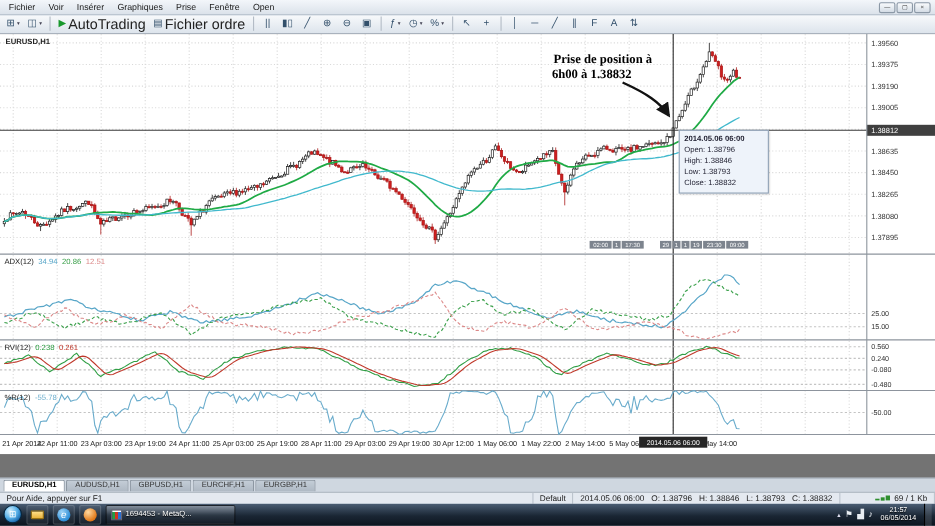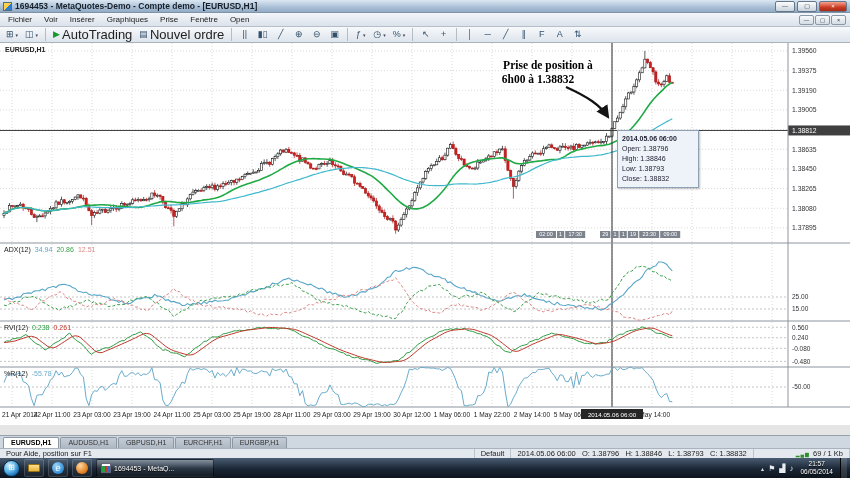--- a/index.html
+++ b/index.html
@@ -19,35 +19,35 @@
 .mdibtn{width:15px;height:10px;font-size:5.5px;line-height:9px;text-align:center;border:1px solid #8b98a6;border-radius:2px;background:linear-gradient(#f8fafc,#d4dce5);color:#333}
 
 .toolbar{height:19px;background:linear-gradient(#f7f9fb,#dde4ec);display:flex;align-items:center;padding:0 3px;gap:1px;border-bottom:1px solid #a9b2bd}
 .tbtn{height:15px;min-width:17px;display:inline-flex;align-items:center;justify-content:center;gap:2px;font-size:9px;color:#33506b;padding:0 2px;border:1px solid transparent;border-radius:2px;background:transparent}
 .tbtn .g{font-size:9px;line-height:13px}
 .tbtn .g.green{color:#18982c}
 .tbtn .lbl{font-size:13px;color:#222}
 .caret{font-size:5px;color:#445}
 .tsep{width:1px;height:13px;background:#b4bcc6;margin:0 3px;flex:0 0 auto}
 
-.chart-wrap{position:relative;height:456px;background:#e5e5e5}
+.chart-wrap{position:relative;height:456px;background:#737373}
 #chart-svg{position:absolute;left:0;top:0}
 #chart-svg text{font-family:"Liberation Sans",sans-serif}
 .tooltip{position:absolute;left:617px;top:87px;width:82px;background:#eef3fa;border:1px solid #8fa0b4;box-shadow:1px 1px 2px rgba(0,0,0,.25);padding:3px 4px;z-index:5}
 .tooltip div{font-size:7px;line-height:10px;color:#223}
 .tooltip div:first-child{font-weight:bold}
 
 .tabbar{height:13px;background:#cfd7e0;border-top:1px solid #98a1ab;display:flex;align-items:flex-end;padding:1px 3px 0}
 .tab{font-size:7px;line-height:10px;padding:0 7px;border:1px solid #8d97a2;border-bottom:none;background:linear-gradient(#c4cdd7,#aeb8c3);color:#333;margin-right:1px;border-radius:2px 2px 0 0}
 .tab.active{background:#fff;font-weight:bold;color:#000}
 
 .statusbar{height:12px;background:#e4e9f0;border-top:1px solid #aab3bd;display:flex;align-items:center;font-size:7.5px;color:#222}
 .status-cell{padding:0 6px;border-right:1px solid #bcc4cd;height:100%;display:flex;align-items:center;gap:3px;white-space:pre}
 .status-cell.help{flex:1;border-left:none}
-.status-cell.quote{margin-right:36px}
+.status-cell.quote{margin-right:26px}
 .sig{font-size:5px;color:#2f8f2f;letter-spacing:1px}
 
 .taskbar{height:23px;background:linear-gradient(#4a5d73,#1a2634 55%,#0c141e);display:flex;align-items:center;padding:0 3px;gap:4px}
 .start-orb{width:17px;height:17px;border-radius:50%;background:radial-gradient(circle at 35% 30%,#d3effc,#58b1e9 45%,#1563a8 78%,#0a3d70);border:1px solid #07273f;display:flex;align-items:center;justify-content:center;color:#fff;font-size:8px;line-height:8px;flex:0 0 auto}
 .task-icon{width:20px;height:18px;display:flex;align-items:center;justify-content:center;border:1px solid rgba(255,255,255,.15);border-radius:2px;background:rgba(255,255,255,.06)}
 .mini-folder{width:12px;height:8px;background:linear-gradient(#ffe08a,#e8b33c);border:1px solid #9a7313;border-radius:1px}
 .mini-browser{width:12px;height:12px;border-radius:50%;background:radial-gradient(circle at 35% 30%,#9fd4f7,#2e8fd8 70%);color:#fff;font-size:9px;line-height:12px;text-align:center;font-style:italic}
 .mini-media{width:12px;height:12px;border-radius:50%;background:radial-gradient(circle at 35% 30%,#ffd9a0,#e07818 70%)}
 .task-button{width:118px;height:18px;display:flex;align-items:center;gap:3px;padding:0 4px;border:1px solid rgba(0,0,0,.6);border-radius:2px;background:linear-gradient(rgba(255,255,255,.35),rgba(255,255,255,.08) 50%,rgba(255,255,255,.02))}
 .mini-chart{width:10px;height:10px;background:#fff;border:1px solid #667;background:linear-gradient(180deg,#fff 0 20%,transparent 20%),linear-gradient(90deg,#23a043 0 33%,#cf3421 33% 66%,#2b6fd0 66% 100%);flex:0 0 auto}
@@ -56,29 +56,20 @@
 .tray-caret{color:#dde;font-size:6px}
 .tray-ico{color:#e8edf2;font-size:8px}
 .clock{color:#fff;font-size:6.5px;line-height:8px;text-align:center;margin:0 3px;text-shadow:0 1px 1px #000}
 .show-desktop{width:7px;height:100%;background:rgba(255,255,255,.12);border-left:1px solid #000}
 </style>
 </head>
 <body>
 
 <div class="window">
 
-  <div class="titlebar">
-    <span class="app-icon"></span>
-    <span class="title-text">1694453 - MetaQuotes-Demo - Compte demo - [EURUSD,H1]</span>
-    <span class="winbtns">
-      <span class="winbtn">—</span>
-      <span class="winbtn">▢</span>
-      <span class="winbtn close">×</span>
-    </span>
-  </div>
 
   <div class="menubar">
     <span class="menu-item">Fichier</span>
     <span class="menu-item">Voir</span>
     <span class="menu-item">Insérer</span>
     <span class="menu-item">Graphiques</span>
     <span class="menu-item">Prise</span>
     <span class="menu-item">Fenêtre</span>
     <span class="menu-item">Open</span>
     <span class="mdi">
@@ -97,21 +88,21 @@
         <span class="g">◫</span>
         <span class="caret">▾</span>
       </button>
     <span class="tsep"></span>
     <button class="tbtn">
         <span class="g green">▶</span>
         <span class="lbl">AutoTrading</span>
       </button>
     <button class="tbtn">
         <span class="g">▤</span>
-        <span class="lbl">Nouvel ordre</span>
+        <span class="lbl">Fichier ordre</span>
       </button>
     <span class="tsep"></span>
     <button class="tbtn">
         <span class="g">||</span>
       </button>
     <button class="tbtn">
         <span class="g">▮▯</span>
       </button>
     <button class="tbtn">
         <span class="g">╱</span>
@@ -792,21 +783,21 @@
 
   <div class="tabbar">
     <span class="tab active">EURUSD,H1</span>
     <span class="tab">AUDUSD,H1</span>
     <span class="tab">GBPUSD,H1</span>
     <span class="tab">EURCHF,H1</span>
     <span class="tab">EURGBP,H1</span>
   </div>
 
   <div class="statusbar">
-    <div class="status-cell help">Pour Aide, position sur F1</div>
+    <div class="status-cell help">Pour Aide, appuyer sur F1</div>
     <div class="status-cell">Default</div>
     <div class="status-cell quote">2014.05.06 06:00   O: 1.38796   H: 1.38846   L: 1.38793   C: 1.38832</div>
     <div class="status-cell">
       <span class="sig">▂▄▆</span>
       <span>69 / 1 Kb</span>
     </div>
   </div>
 
   <div class="taskbar">
     <div class="start-orb">

